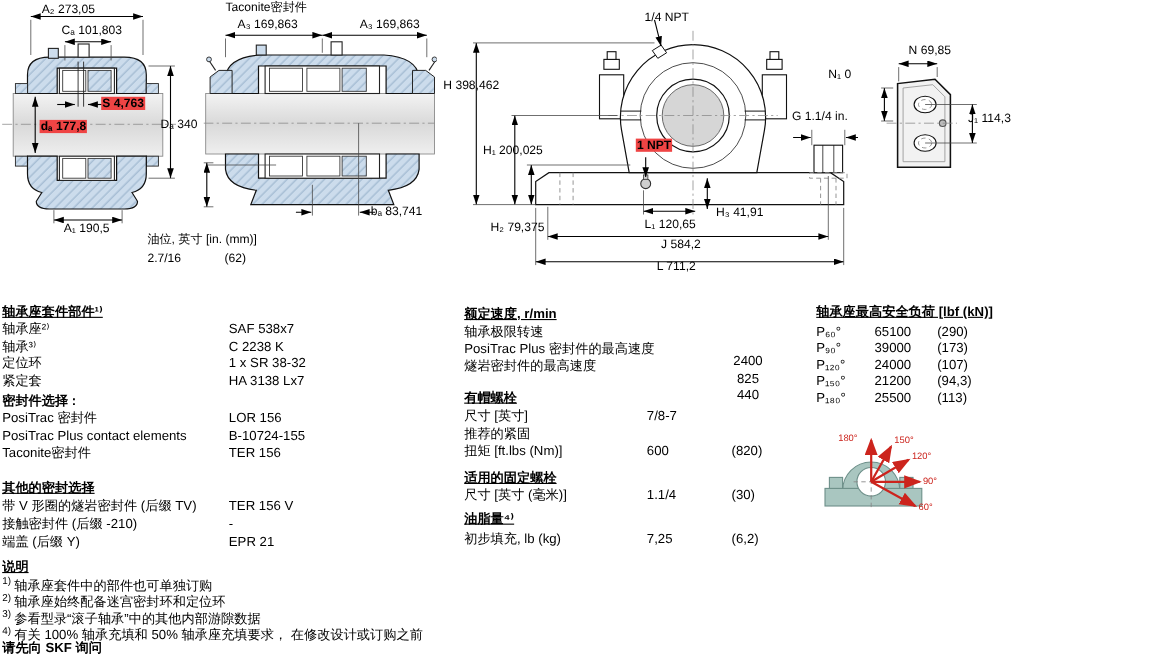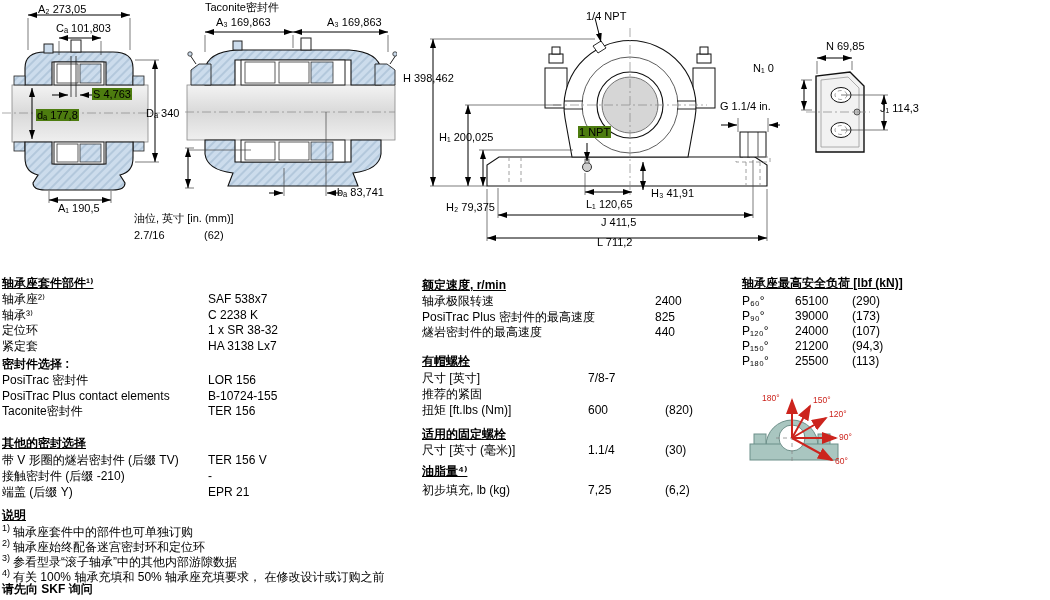--- a/index.html
+++ b/index.html
@@ -1,25 +1,25 @@
 <!DOCTYPE html>
 <html><head>
 <meta charset="utf-8">
 <style>
   html,body{margin:0;padding:0;background:#fff;}
   .page{position:relative;width:1050px;height:600px;background:#fff;overflow:hidden;
         font-family:"Liberation Sans","DejaVu Sans",sans-serif;color:#000;}
   .panel{position:absolute;}
   .lbl{position:absolute;white-space:nowrap;font-size:11px;line-height:12px;}
-  .bg{background:#4d7c0f;padding:0 1px;}
+  .bg{background:#ef4444;padding:0 1px;font-weight:bold;}
   .t{position:absolute;white-space:nowrap;font-size:12px;line-height:13px;}
   .b{font-weight:bold;}
   .u{text-decoration:underline;}
   sup{font-size:9px;margin-right:3px;}
-  .ra{text-align:left;}
+  .ra{text-align:center;margin-top:27px;}
   
   .dim{stroke:#000;stroke-width:1;fill:none;}
   .ext{stroke:#444;stroke-width:0.7;fill:none;}
   .cl{stroke:#888;stroke-width:0.7;fill:none;stroke-dasharray:9 3 2 3;}
   .dash{stroke:#888;stroke-width:0.8;fill:none;stroke-dasharray:4 3;}
   .outl{stroke:#111;stroke-width:1.1;}
 </style>
 </head>
 <body>
 
@@ -260,21 +260,21 @@
 
   <span class="lbl" style="left:586px;top:10px">1/4 NPT</span>
   <span class="lbl" style="left:403px;top:72px">H  398,462</span>
   <span class="lbl" style="left:439px;top:131px">H₁  200,025</span>
   <span class="lbl bg" style="left:578px;top:126px">1 NPT</span>
   <span class="lbl" style="left:720px;top:100px">G  1.1/4 in.</span>
   <span class="lbl" style="left:753px;top:62px">N₁  0</span>
   <span class="lbl" style="left:651px;top:187px">H₃  41,91</span>
   <span class="lbl" style="left:446px;top:201px">H₂  79,375</span>
   <span class="lbl" style="left:586px;top:198px">L₁  120,65</span>
-  <span class="lbl" style="left:601px;top:216px">J  411,5</span>
+  <span class="lbl" style="left:601px;top:216px">J  584,2</span>
   <span class="lbl" style="left:597px;top:236px">L  711,2</span>
 
   <span class="lbl" style="left:826px;top:40px">N  69,85</span>
   <span class="lbl" style="left:880px;top:102px">J₁  114,3</span>
 
   <span class="t b u" style="left:2px;top:277px">轴承座套件部件¹⁾</span>
   <span class="t" style="left:2px;top:293px">轴承座²⁾</span>
   <span class="t" style="left:208px;top:293px">SAF 538x7</span>
   <span class="t" style="left:2px;top:309px">轴承³⁾</span>
   <span class="t" style="left:208px;top:309px">C 2238 K</span>

